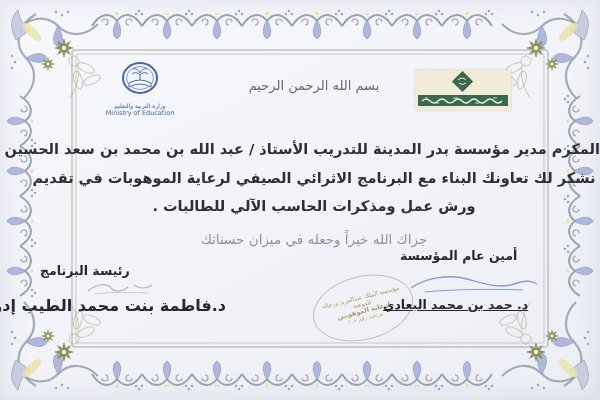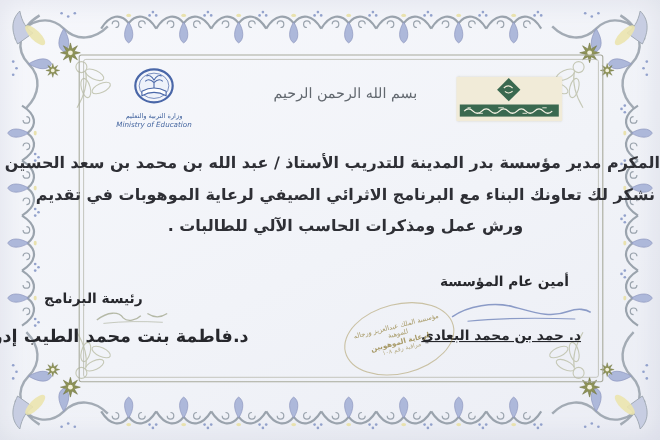--- a/index.html
+++ b/index.html
@@ -11,21 +11,21 @@
   .abs{position:absolute;}
   .ctr{left:0;right:0;text-align:center;white-space:nowrap;padding-left:28px;}
   .bismillah{top:78px;font-size:13px;color:#62686f;letter-spacing:.5px;}
   .bodyline{font-weight:bold;color:#2e2f35;font-size:14.5px;}
   .l1{top:141px;}
   .l2{top:170px;}
   .l3{top:198px;}
   .dua{top:231px;font-size:13.5px;color:#8d939c;font-weight:normal;}
   .moe{left:92px;top:60px;width:96px;text-align:center;}
   .moe-ar{font-size:6px;color:#44659f;line-height:1.1;margin-top:1px;}
-  .moe-en{font-size:6.5px;color:#44659f;line-height:1.1;font-style:italic;}
+  .moe-en{font-size:6.5px;color:#44659f;line-height:1.1;}
   .mawhiba{left:415px;top:70px;width:96px;height:40px;background:#f1ebd8;
            box-shadow:0 0 2px rgba(150,140,100,.4);}
   .sig-title,.sig-name{font-weight:bold;color:#26272c;font-size:12.5px;white-space:nowrap;text-align:left;}
   .sigR-title{left:400px;top:248px;width:140px;}
   .sigR-name{left:383px;top:297px;width:160px;text-decoration:underline;}
   .sigL-title{left:40px;top:263px;width:170px;}
   .sigL-name{left:14px;top:296px;width:212px;font-size:16px;}
   .handR{left:403px;top:272px;}
   .handL{left:78px;top:279px;}
   .stamp{left:312px;top:276px;width:100px;height:62px;border:1.5px solid rgba(158,138,70,.55);
@@ -146,20 +146,21 @@
       <path d="M43,10 q4,-4 8,0 M44,13 q3,3 7,0" stroke="#f1ebd8" stroke-width="1" fill="none"></path>
       <rect x="3" y="25" width="90" height="11" fill="#3a6950"></rect>
       <path d="M7,31 q4,-4 8,0 t8,0 t8,0 t8,0 t8,0 t8,0 t8,0 t8,0 t8,0 t8,0" stroke="#f5f2e4" stroke-width="1.2" fill="none"></path>
       <path d="M10,28 l3,0 M20,33 l4,0 M38,28 l5,0 M60,33 l4,0 M78,28 l4,0" stroke="#f5f2e4" stroke-width=".8"></path>
     </svg>
   </div>
 
   <div class="abs ctr bodyline l2" dir="rtl">نشكر لك تعاونك البناء مع البرنامج الاثرائي الصيفي لرعاية الموهوبات في تقديم</div>
   <div class="abs ctr bodyline l1" dir="rtl">المكرم مدير مؤسسة بدر المدينة للتدريب الأستاذ / عبد الله بن محمد بن سعد الحسين</div>
   <div class="abs ctr bodyline l3" dir="rtl">ورش عمل ومذكرات الحاسب الآلي للطالبات .</div>
+  <div class="abs ctr dua" dir="rtl">جزاك الله خيراً وجعله في ميزان حسناتك</div>
 
   <div class="abs sig-title sigR-title" dir="rtl">أمين عام المؤسسة</div>
   <svg class="abs handR" width="140" height="24" viewBox="0 0 140 24">
     <path d="M8,16 C22,6 46,2 64,7 C86,13 98,17 114,11 C122,8 130,9 134,12" stroke="#8b9bc7" stroke-width="1.4" fill="none"></path>
     <path d="M22,20 C52,17 92,17 120,18" stroke="#8b9bc7" stroke-width="1" fill="none"></path>
   </svg>
   <div class="abs sig-name sigR-name" dir="rtl">د. حمد بن محمد البعادي</div>
 
   <div class="abs sig-title sigL-title" dir="rtl">رئيسة البرنامج</div>
   <svg class="abs handL" width="86" height="18" viewBox="0 0 86 18">

